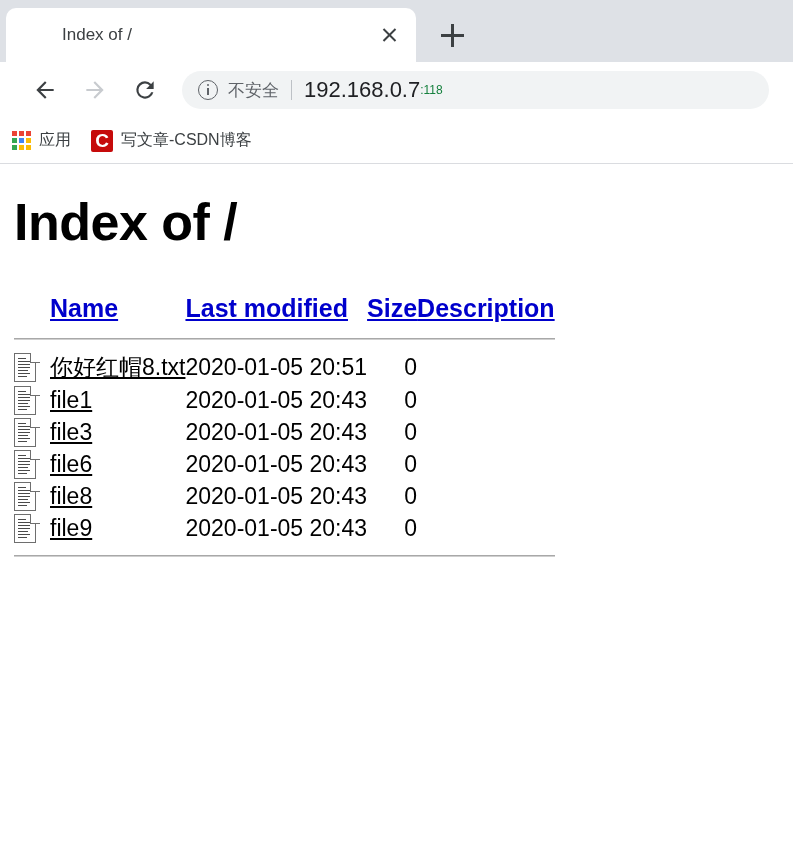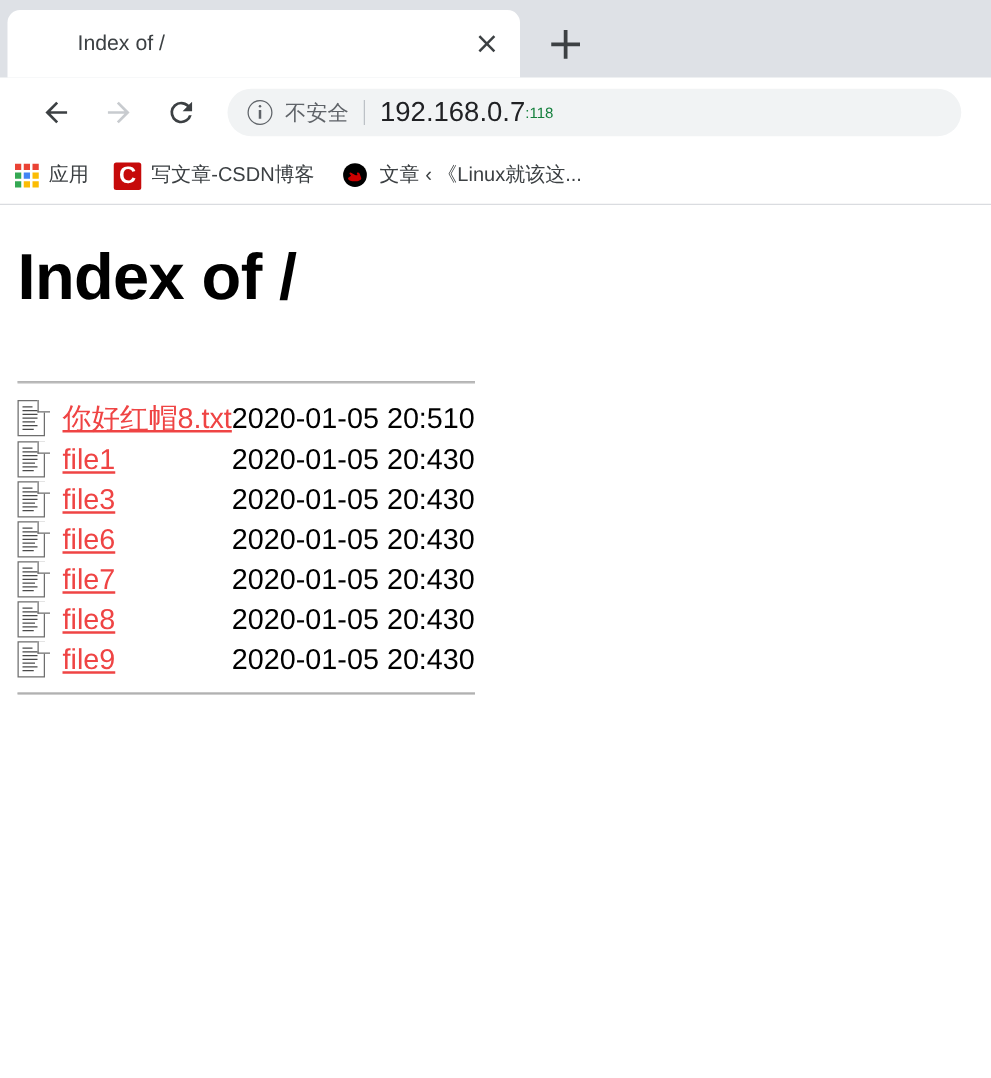--- a/index.html
+++ b/index.html
@@ -280,21 +280,21 @@
   td.c-name { padding-right: 14px; }
   td.c-date { padding-right: 34px; }
   td.c-size { padding-right: 34px; text-align: right; }
   td.c-desc { }
   th.h-icon { width: 36px; }
   th.h-name { padding-right: 14px; }
   th.h-date { padding-right: 34px; }
   th.h-size { padding-right: 34px; }
 
   td.c-name a {
-    color: #ef4444;
+    color: #000000;
     text-decoration: underline;
   }
   .hr-row td {
     padding: 0;
   }
   .hr-line {
     height: 2px;
     background: #cfcfcf;
     border-top: 1px solid #a8a8a8;
     margin: 9px 0;
@@ -397,37 +397,43 @@
       </span>
       <span class="bm-label">应用</span>
     </div>
 
 
     <div class="bm">
       <span class="csdn-ico">C</span>
       <span class="bm-label">写文章-CSDN博客</span>
     </div>
 
-    <div class="bm">
-      <span class="rh-ico">
-        <svg width="24" height="24" viewBox="0 0 24 24">
-          <circle cx="12" cy="11" r="9.5" fill="#000000"></circle>
-          <path d="M7.2 12.8c-.6.3-.9.8-.7 1.3.4 1 2.6 1.9 5.2 1.9 2.9 0 5.3-1 5.3-2.3 0-.3-.1-.5-.2-.8l-.9-2.5c-.2-.6-.4-.9-.9-1.2-.5-.3-1-.3-1.3 0-.3.3-.2.8.1 1.2.2.3.2.5 0 .7-.3.3-1 .2-1.8-.2-1.3-.6-2.4-1.6-3.3-1.8-.6-.1-1 .1-1.1.5-.1.4.2.8.7 1.1.4.3.6.6.4.9-.2.4-.8.7-1.5 1.2z" fill="#cc0000"></path>
-        </svg>
-      </span>
-      <span class="bm-label">文章 ‹ 《Linux就该这...</span>
-    </div>
 
   </div>
 
   <div class="page">
     <h1 class="idx">Index of /</h1>
 
     <table class="listing">
       <thead>
+        <tr>
+          <th class="h-icon"></th>
+          <th class="h-name">
+            <a href="#">Name</a>
+          </th>
+          <th class="h-date">
+            <a href="#">Last modified</a>
+          </th>
+          <th class="h-size">
+            <a href="#">Size</a>
+          </th>
+          <th class="h-desc">
+            <a href="#">Description</a>
+          </th>
+        </tr>
         <tr class="hr-row">
           <td colspan="5">
             <div class="hr-line"></div>
           </td>
         </tr>
       </thead>
       <tbody id="file-rows">
           <tr>
             <td class="c-icon">
               <span class="ficon">
@@ -501,41 +507,20 @@
                   <i></i>
                   <i></i>
                   <i></i>
                   <i></i>
                   <i></i>
                   <i></i>
                 </span>
               </span>
             </td>
             <td class="c-name"><a href="#">file6</a></td>
-            <td class="c-date">2020-01-05 20:43</td>
-            <td class="c-size">0</td>
-            <td class="c-desc"></td>
-          </tr>
-          <tr>
-            <td class="c-icon">
-              <span class="ficon">
-                <span class="body"></span>
-                <span class="fold"></span>
-                <span class="lines">
-                  <i></i>
-                  <i></i>
-                  <i></i>
-                  <i></i>
-                  <i></i>
-                  <i></i>
-                  <i></i>
-                </span>
-              </span>
-            </td>
-            <td class="c-name"><a href="#">file7</a></td>
             <td class="c-date">2020-01-05 20:43</td>
             <td class="c-size">0</td>
             <td class="c-desc"></td>
           </tr>
           <tr>
             <td class="c-icon">
               <span class="ficon">
                 <span class="body"></span>
                 <span class="fold"></span>
                 <span class="lines">

